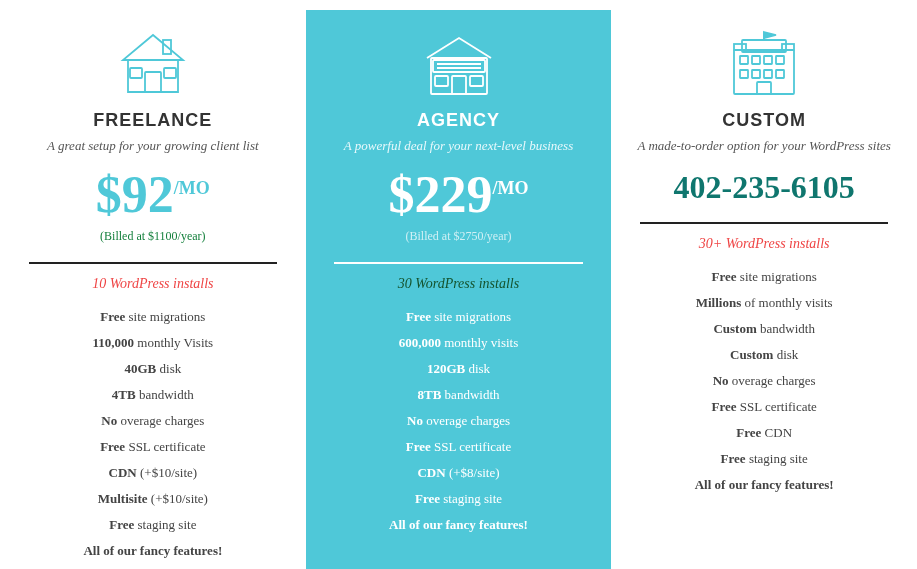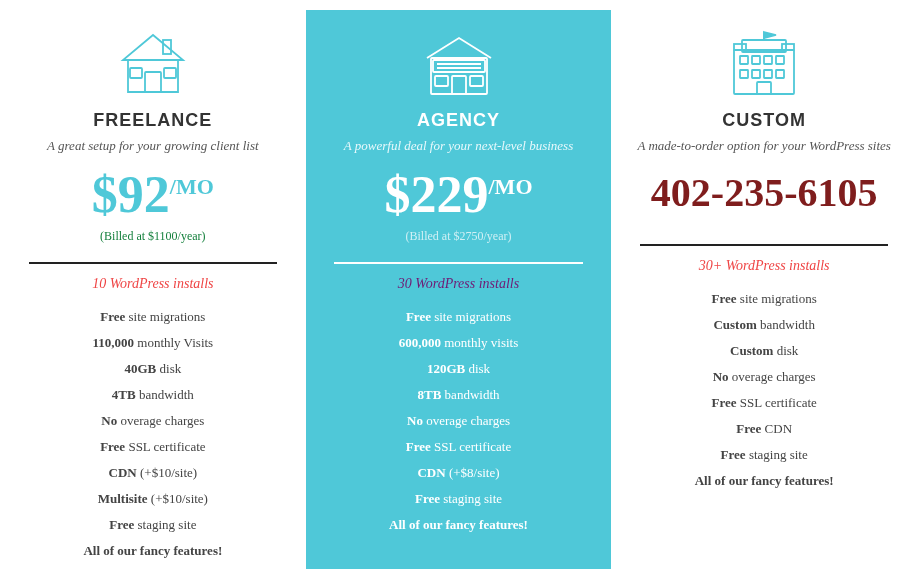--- a/index.html
+++ b/index.html
@@ -63,29 +63,29 @@
     .price-main {
       font-size: 52px;
       font-weight: bold;
       color: #4fc8d8;
       line-height: 1;
     }
     .plan.featured .price-main {
       color: #fff;
     }
     .price-mo {
-      font-size: 22px;
+      font-size: 18px;
       font-weight: bold;
       vertical-align: super;
     }
     .price-phone {
-      font-size: 40px;
-      font-weight: bold;
-      color: #7f1d1d;
-      margin-bottom: 20px;
+      font-size: 32px;
+      font-weight: bold;
+      color: #0f766e;
+      margin-bottom: 8px;
     }
     .price-billed {
       font-size: 12px;
       color: #15803d;
       margin-bottom: 10px;
     }
     .plan.featured .price-billed {
       color: #d0f0f5;
     }
     .divider {
@@ -97,21 +97,21 @@
     .plan.featured .divider {
       border-top: 2px solid #fff;
     }
     .installs {
       font-style: italic;
       color: #ef4444;
       font-size: 14px;
       margin-bottom: 12px;
     }
     .plan.featured .installs {
-      color: #701a75;
+      color: #14532d;
     }
     .features-list {
       list-style: none;
       width: 100%;
       font-size: 13px;
       line-height: 2;
       color: #444;
     }
     .plan.featured .features-list {
       color: #fff;
@@ -243,20 +243,21 @@
       </g>
     </svg>
     </div>
     <div class="plan-name">CUSTOM</div>
     <div class="plan-tagline">A made-to-order option for your WordPress sites</div>
     <div class="price-phone">402-235-6105</div>
     <hr class="divider">
     <div class="installs"><em>30+ WordPress installs</em></div>
     <ul class="features-list">
       <li><span class="bold">Free</span> site migrations</li>
+        <li><span class="bold">Millions</span> of monthly visits</li>
         <li><span class="bold">Custom</span> bandwidth</li>
         <li><span class="bold">Custom</span> disk</li>
         <li><span class="bold">No</span> overage charges</li>
         <li><span class="bold">Free</span> SSL certificate</li>
         <li><span class="bold">Free</span> CDN</li>
         <li><span class="bold">Free</span> staging site</li>
         <li><span class="bold">All of our fancy features!</span></li>
     </ul>
   </div>
   </div>

